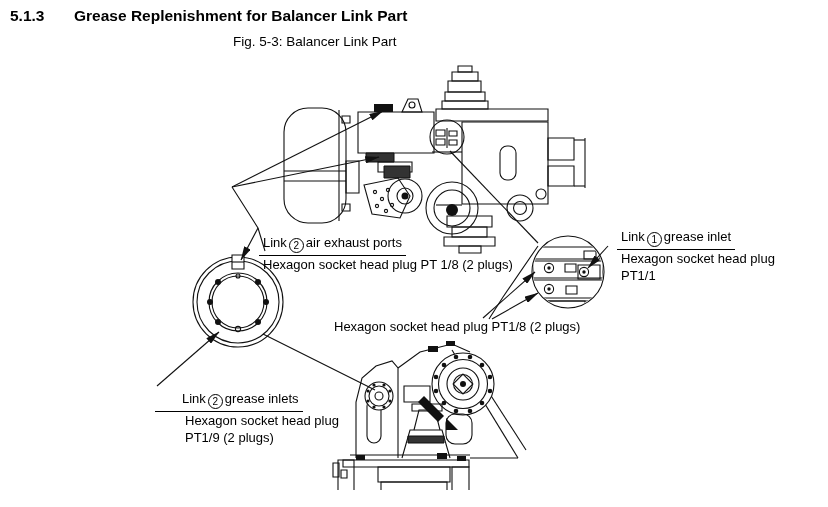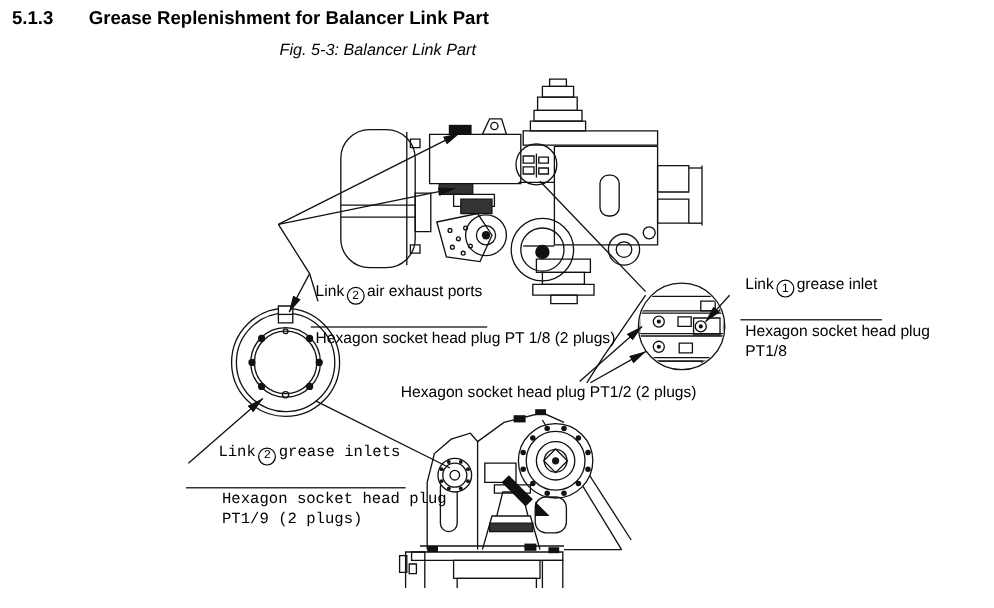--- a/index.html
+++ b/index.html
@@ -1,23 +1,23 @@
 <!DOCTYPE html>
 <html><head>
 <meta charset="utf-8">
 <style>
   html,body{margin:0;padding:0;background:#ffffff;}
   #page{position:relative;width:828px;height:490px;background:#ffffff;overflow:hidden;
         font-family:"Liberation Sans",sans-serif;color:#000;}
   #diagram-svg{position:absolute;left:0;top:0;}
   .heading{position:absolute;left:10px;top:7px;font-size:15.5px;font-weight:bold;white-space:nowrap;}
   .heading .num{display:inline-block;width:64px;}
-  .figcaption{position:absolute;left:233px;top:34px;font-size:13.5px;font-style:italic;white-space:nowrap;}
+  .figcaption{position:absolute;left:233px;top:34px;font-size:13.5px;white-space:nowrap;}
   .callout{position:absolute;font-size:13px;line-height:17px;white-space:nowrap;}
-  .c-line1{display:inline-block;border-bottom:1.4px solid #000;padding:0 4px 18px 4px;}
+  .c-line1{display:inline-block;border-bottom:1.4px solid #000;padding:0 4px 2px 4px;}
   .c-extend-left{padding-left:27px;}
   .cnum{display:inline-block;width:13px;height:13px;border:1.2px solid #000;border-radius:50%;
         text-align:center;font-size:10px;line-height:13px;vertical-align:-2px;margin:0 2px;}
   .c-more{padding-left:4px;}
   svg *{vector-effect:non-scaling-stroke;}
   .ln{stroke:#111;stroke-width:1.1;fill:none;}
   .lnf{stroke:#111;stroke-width:1.1;fill:#fff;}
   .blk{fill:#111;stroke:none;}
   .dk{fill:#333;stroke:#111;stroke-width:1;}
 </style>
@@ -231,27 +231,27 @@
   </svg>
 
   <div class="callout" style="left:259px;top:234px;">
     <span class="c-line1"><span>Link</span><span class="cnum">2</span><span>air exhaust ports</span></span><br>
     <span class="c-more">Hexagon socket head plug PT 1/8 (2 plugs)</span>
   </div>
 
   <div class="callout" style="left:605px;top:228px;margin-left:12px;">
     <span class="c-line1"><span>Link</span><span class="cnum">1</span><span>grease inlet</span></span><br>
     <span class="c-more">Hexagon socket head plug</span><br>
-    <span class="c-more">PT1/8</span>
+    <span class="c-more">PT1/1</span>
   </div>
 
   <div class="callout" style="left:330px;top:301px;">
     <br>
-    <span class="c-more">Hexagon socket head plug PT1/2 (2 plugs)</span>
-  </div>
-
-  <div class="callout" style="left:155px;top:368px;font-family:Liberation Mono, monospace;">
+    <span class="c-more">Hexagon socket head plug PT1/8 (2 plugs)</span>
+  </div>
+
+  <div class="callout" style="left:155px;top:390px;">
     <span class="c-line1 c-extend-left"><span>Link</span><span class="cnum">2</span><span>grease inlets</span></span><br>
     <span class="c-more" style="padding-left:30px;">Hexagon socket head plug</span><br>
     <span class="c-more" style="padding-left:30px;">PT1/9 (2 plugs)</span>
   </div>
 
 </div>
 
 </body></html>

